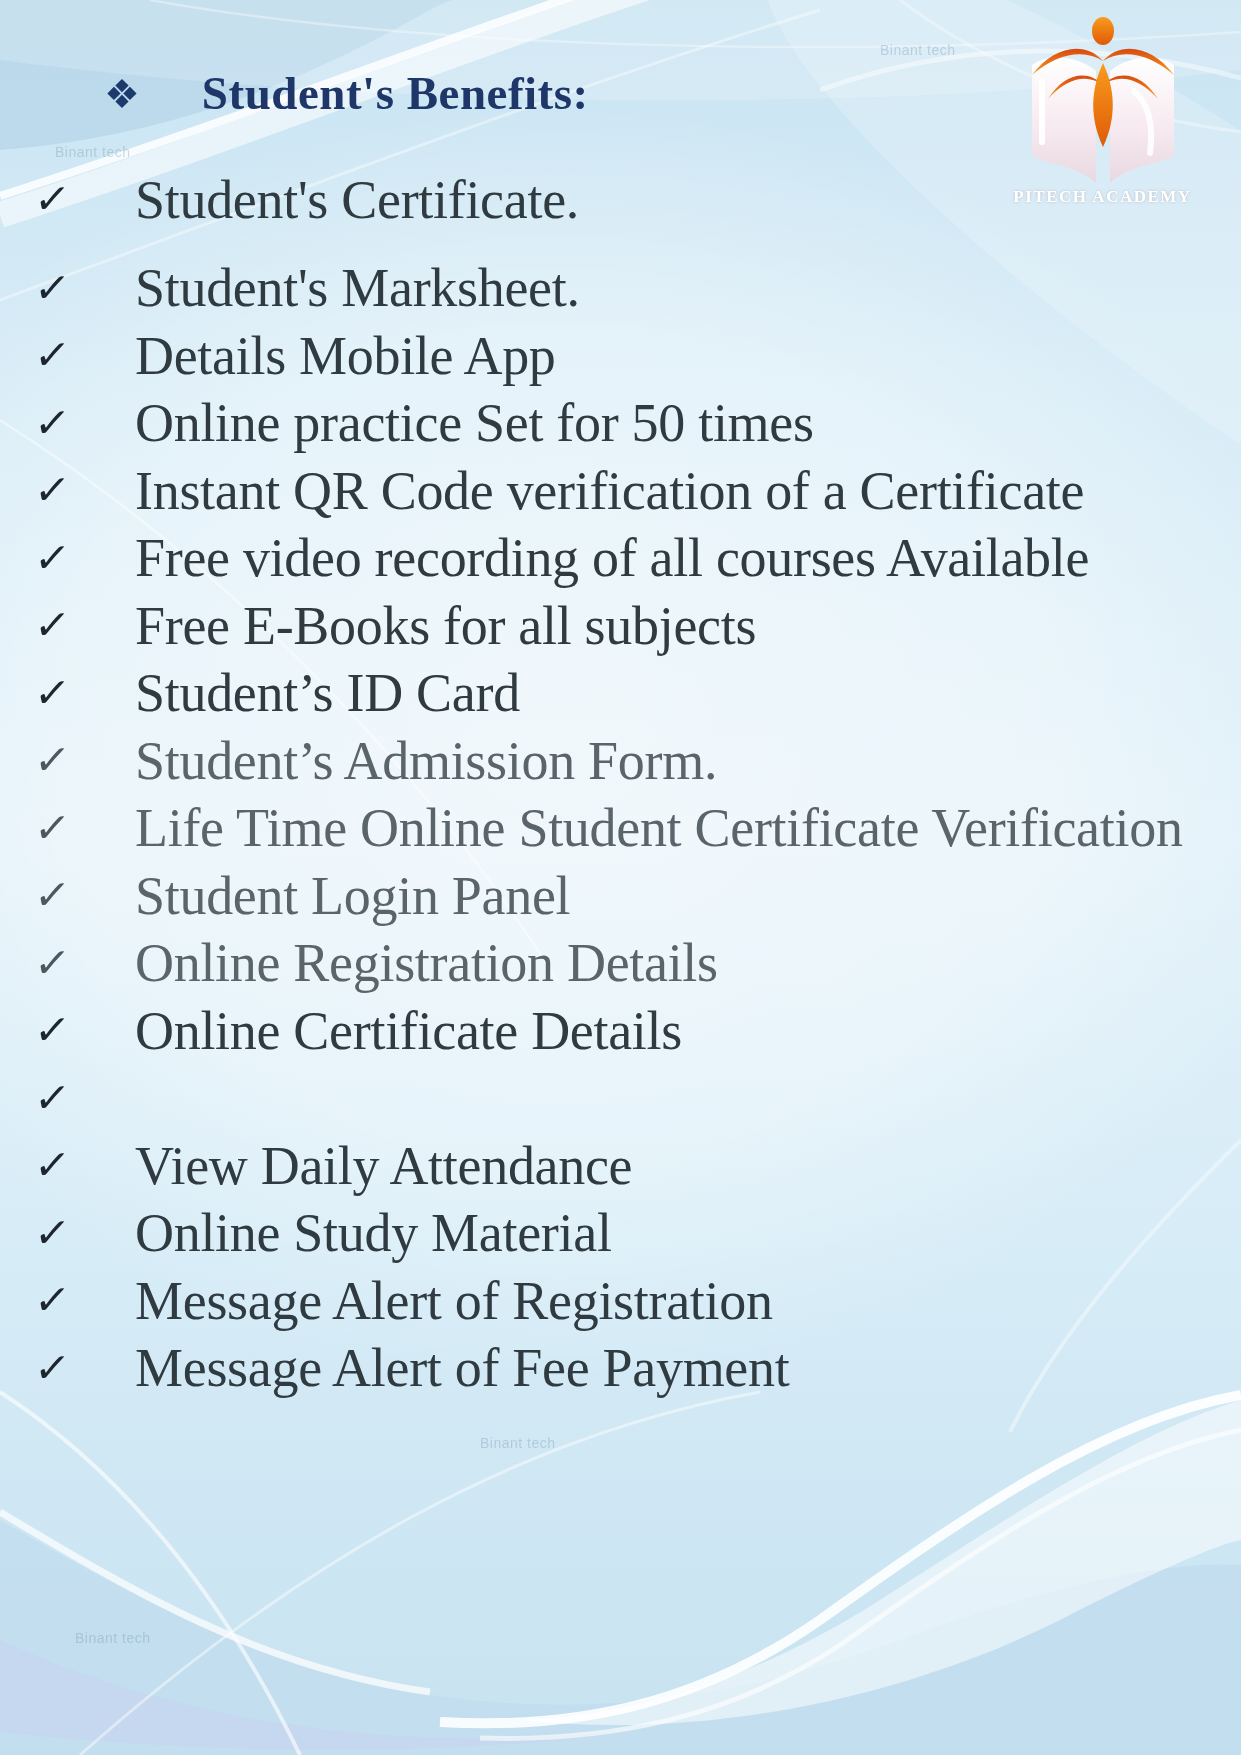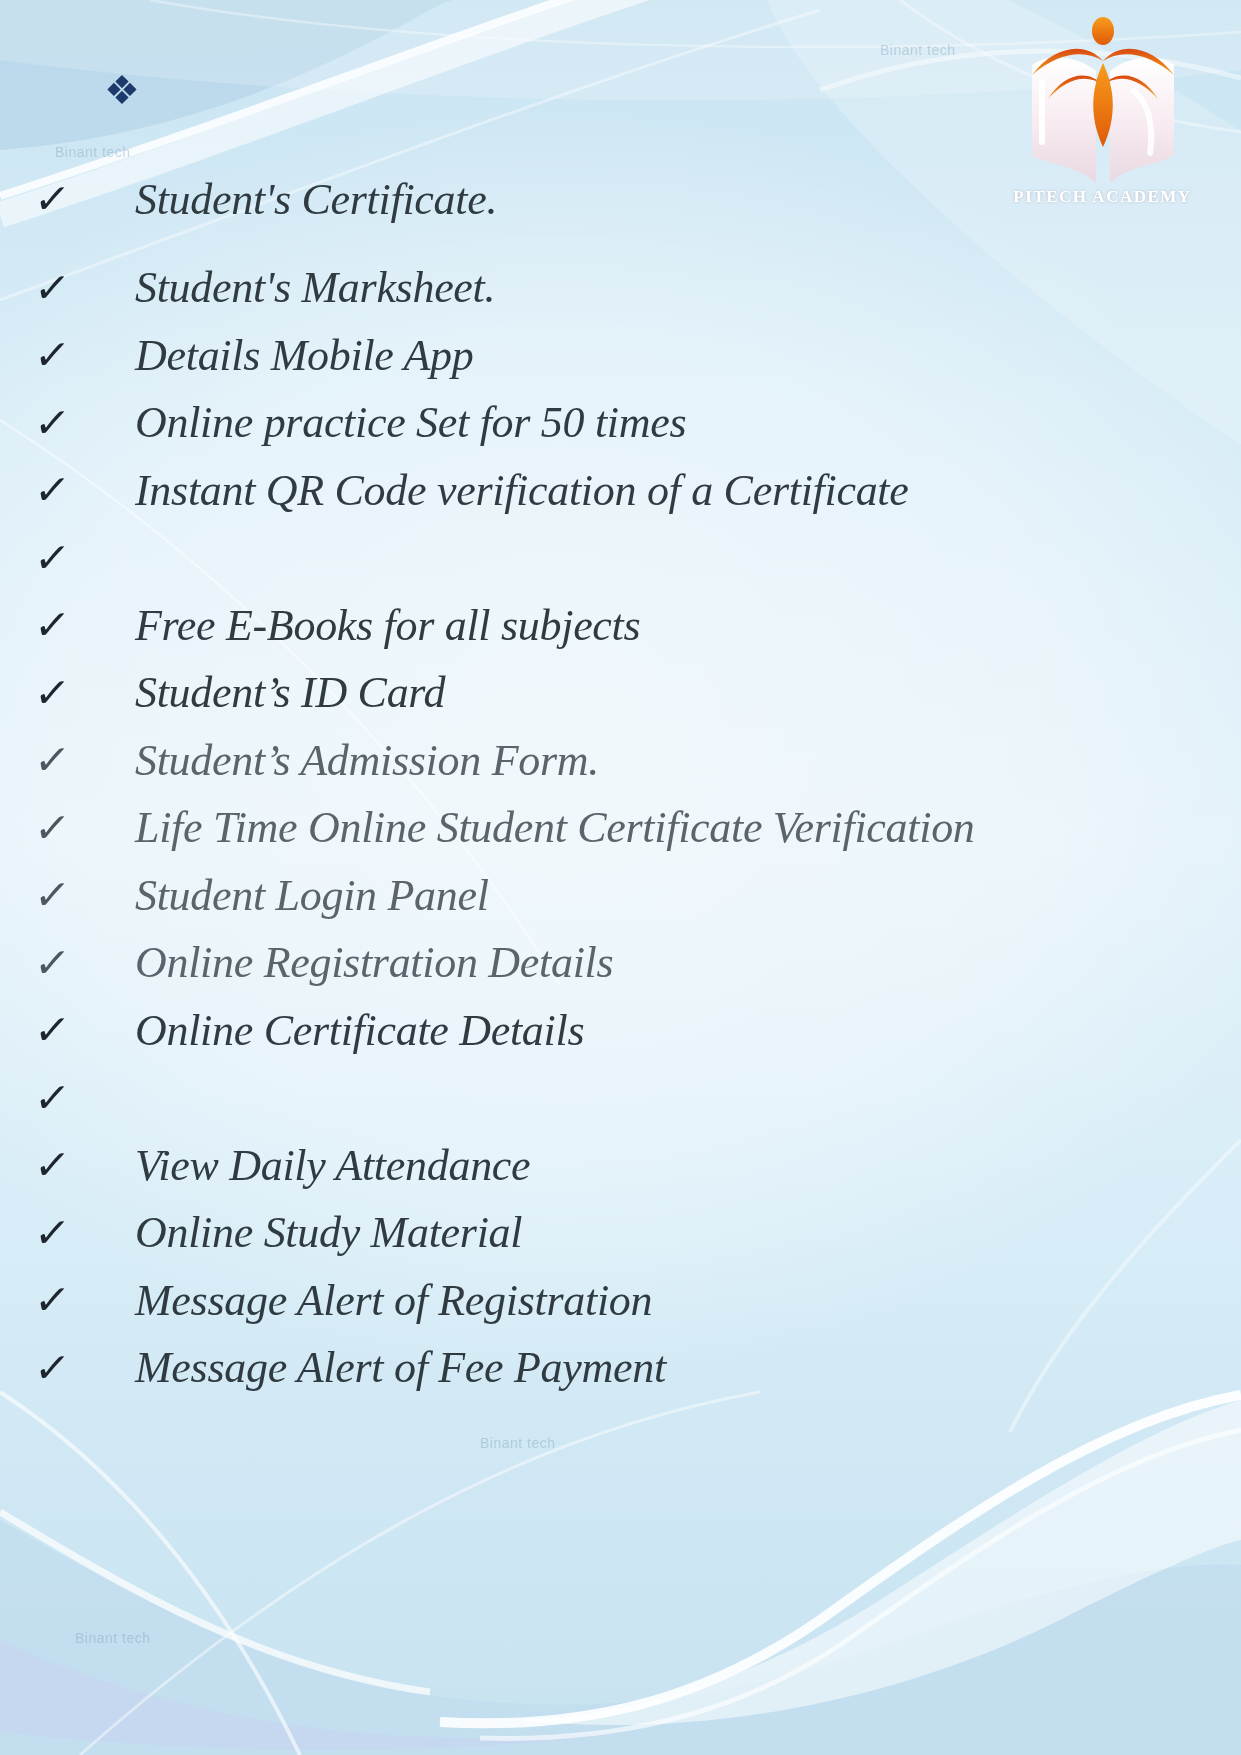--- a/index.html
+++ b/index.html
@@ -70,24 +70,23 @@
   }
   .benefits li:first-child { margin-bottom:21px; }
   .check {
     width:100px; flex:0 0 100px;
     font-family:"DejaVu Sans","Liberation Sans",sans-serif;
     font-size:41px; font-weight:600; line-height:1;
     transform:skewX(-8deg);
     color:#1d262e;
   }
   .label {
-    font-size:44px; line-height:1;
+    font-size:54px; line-height:1;
     letter-spacing:-0.3px;
     white-space:nowrap;
-    font-style:italic;
   }
   .tone-dark  .label { color:#303b41; }
   .tone-muted .label { color:#5a646b; }
   .tone-muted .check { color:#4d575f; }
 </style>
 </head>
 <body>
 
 <div class="page">
 
@@ -131,20 +130,21 @@
     <path d="M80,1755 C300,1560 520,1435 760,1392" fill="none" stroke="#ffffff" stroke-width="3" opacity="0.45"></path>
   </svg>
 
   <span class="watermark wm1">Binant tech</span>
   <span class="watermark wm2">Binant tech</span>
   <span class="watermark wm3">Binant tech</span>
   <span class="watermark wm4">Binant tech</span>
 
   <div class="title-row">
     <span class="title-bullet">❖</span>
+    <h1 class="page-title">Student's Benefits:</h1>
   </div>
 
   <div class="logo">
     <svg width="190" height="188" viewBox="0 0 190 188" aria-hidden="true">
       <defs>
         <linearGradient id="pg" x1="0" y1="0" x2="0" y2="1">
           <stop offset="0" stop-color="#ffffff"></stop>
           <stop offset="0.55" stop-color="#f7eaf0"></stop>
           <stop offset="1" stop-color="#e9d8e1"></stop>
         </linearGradient>
@@ -189,20 +189,21 @@
       <li class="item tone-dark">
         <span class="check">✓</span>
         <span class="label">Online practice Set for 50 times</span>
       </li>
       <li class="item tone-dark">
         <span class="check">✓</span>
         <span class="label">Instant QR Code verification of a Certificate</span>
       </li>
       <li class="item tone-dark">
         <span class="check">✓</span>
+        <span class="label">Free video recording of all courses Available</span>
       </li>
       <li class="item tone-dark">
         <span class="check">✓</span>
         <span class="label">Free E-Books for all subjects</span>
       </li>
       <li class="item tone-dark">
         <span class="check">✓</span>
         <span class="label">Student’s ID Card</span>
       </li>
       <li class="item tone-muted">

